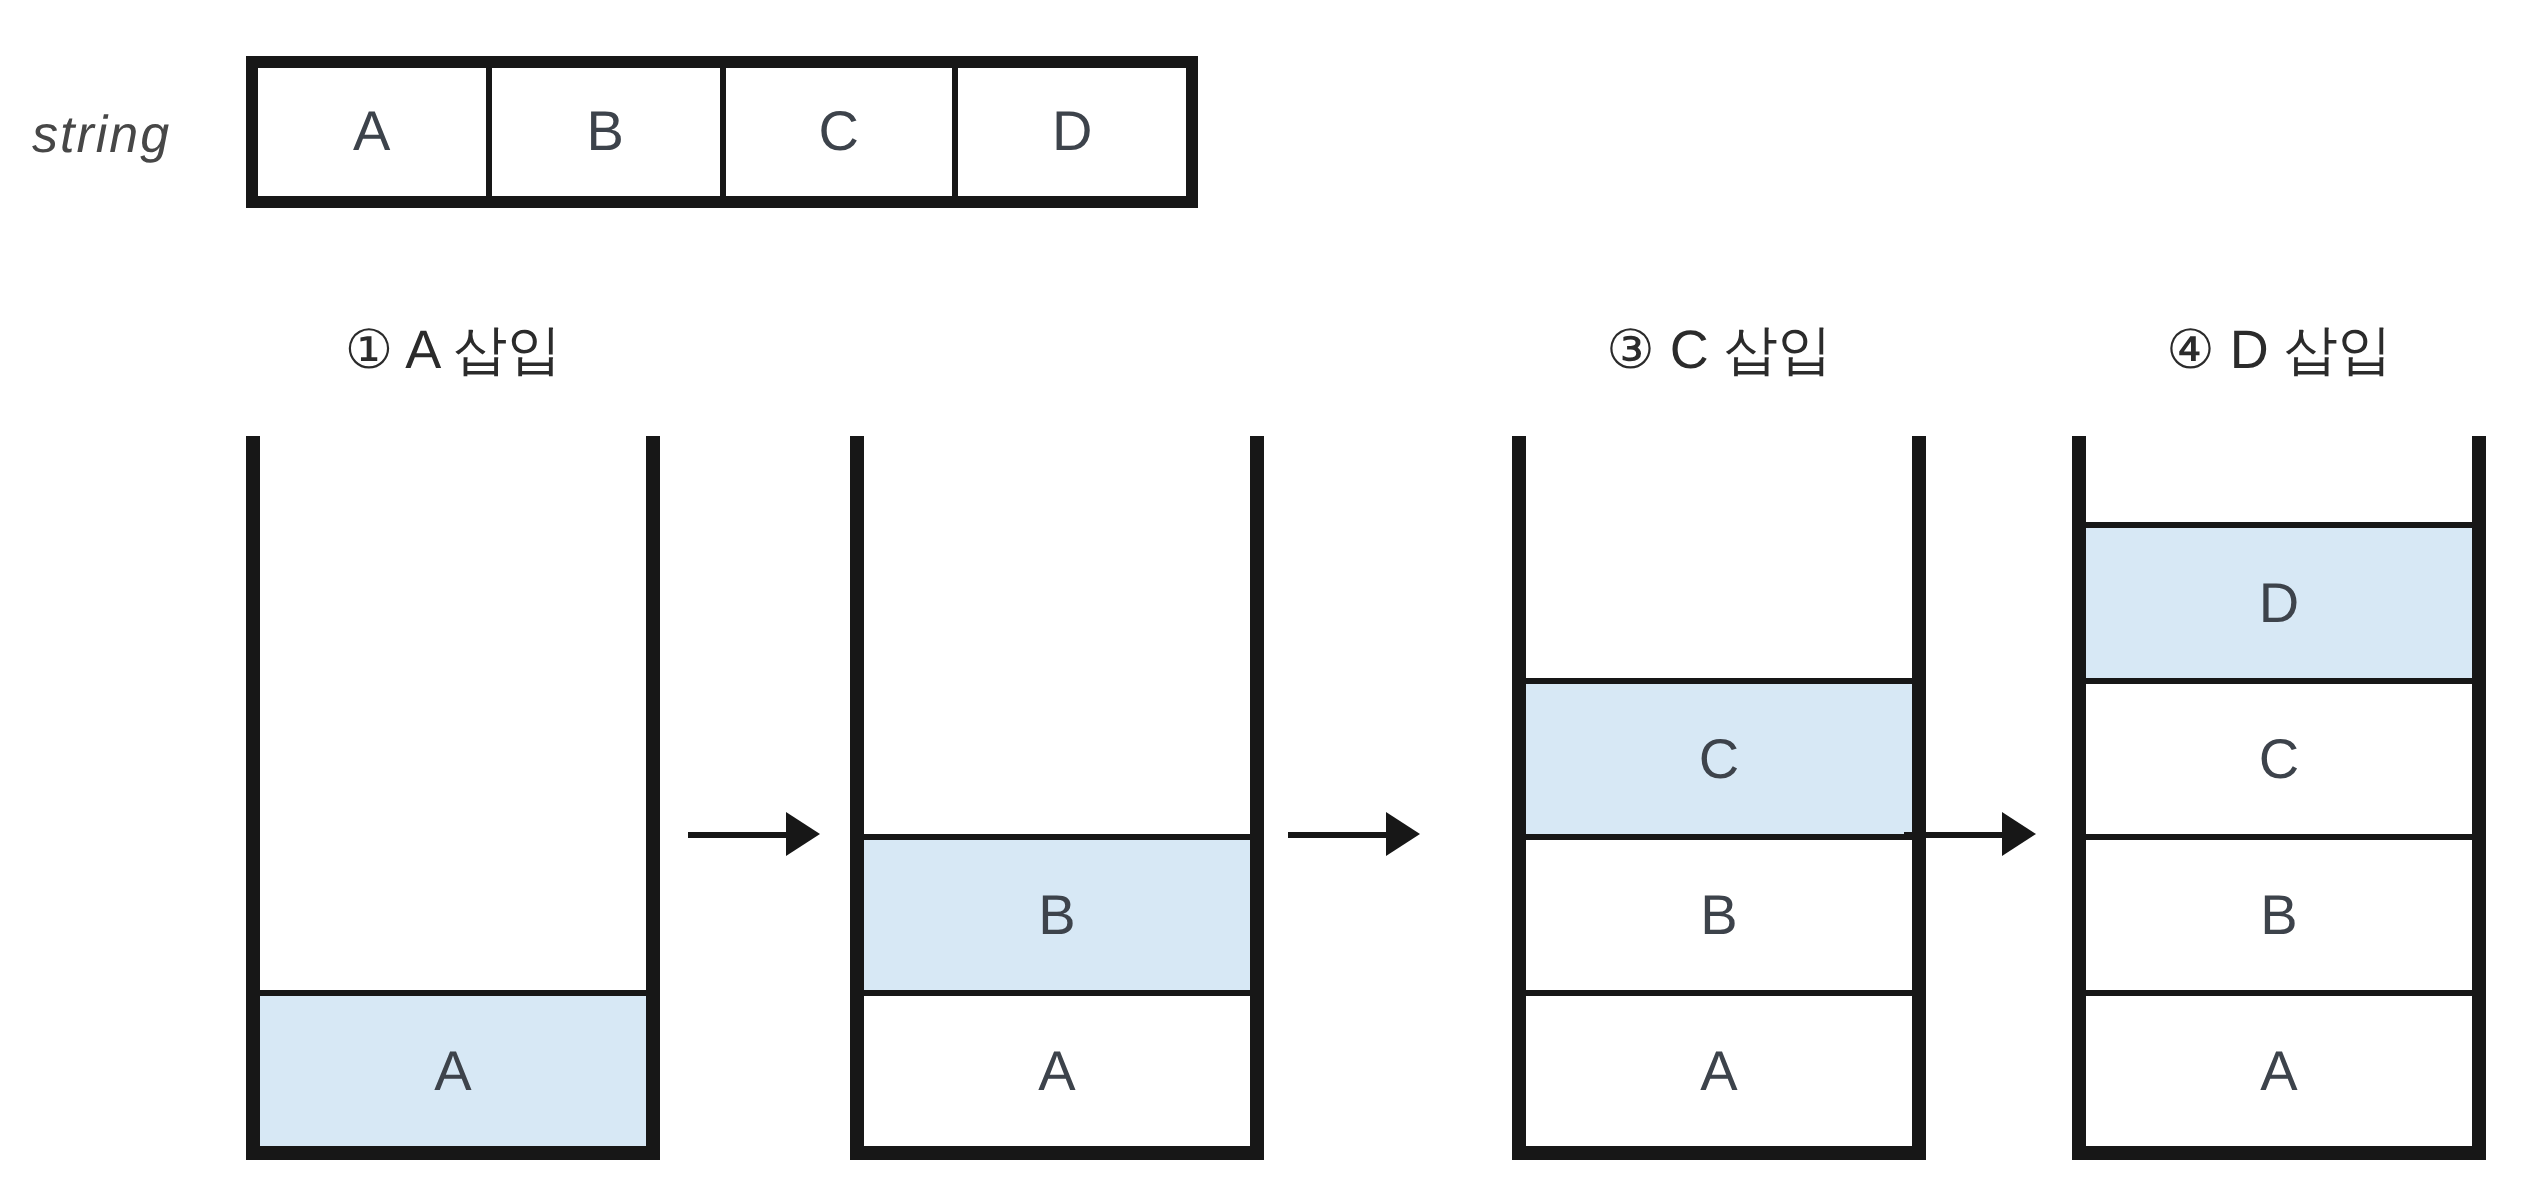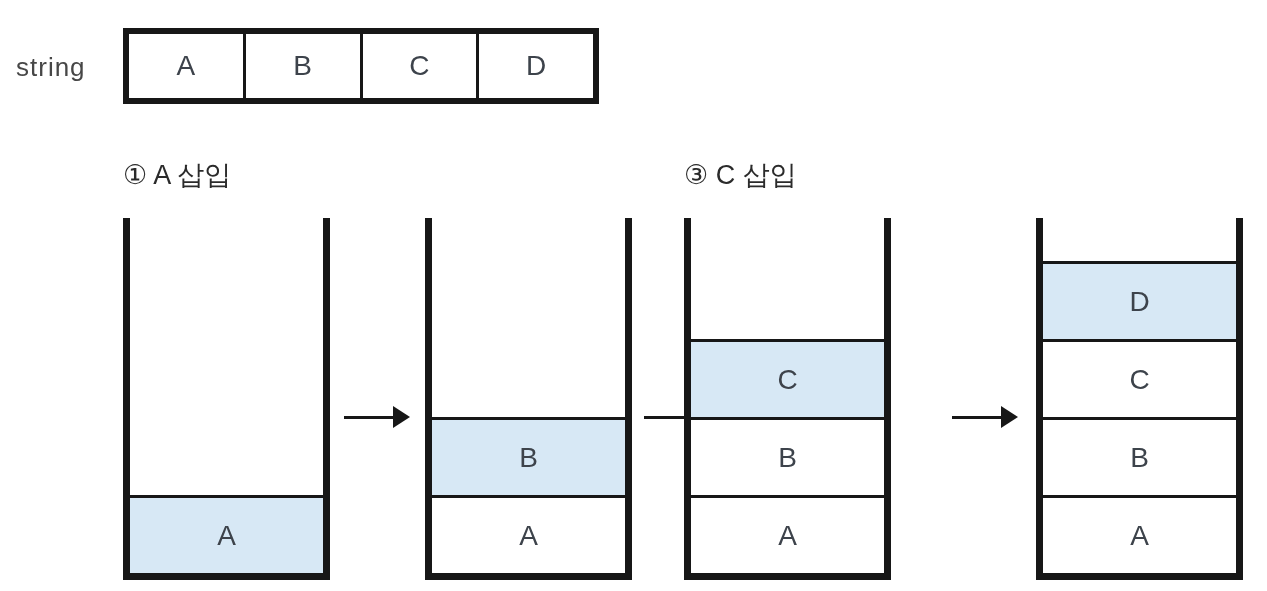--- a/index.html
+++ b/index.html
@@ -14,60 +14,60 @@
   .canvas{
     position:relative;
     width:1267px;height:591px;
     background:var(--bg);
     overflow:hidden;
   }
 
   
   .array-label{
     position:absolute;left:16px;top:52px;
-    font-size:26px;color:#474747;letter-spacing:1px;
+    font-size:26px;color:#474747;letter-spacing:1px;font-style:italic;
   }
   .array-box{
     position:absolute;left:123px;top:28px;
     width:476px;height:76px;
     border:6px solid var(--line);
     display:flex;background:#fff;
   }
   .array-cell{
     flex:1;display:flex;align-items:center;justify-content:center;
     font-size:28px;color:var(--letter);
     border-left:3px solid var(--line);
   }
   .array-cell:first-child{border-left:none;}
 
   
   .step-label{
     position:absolute;top:157px;width:207px;
-    text-align:left;font-size:27px;color:#2b2b2b;
+    text-align:center;font-size:27px;color:#2b2b2b;
     white-space:nowrap;
   }
 
   
   .stack{
     position:absolute;top:218px;
     width:207px;height:362px;
     border:7px solid var(--line);border-top:none;
     background:#fff;
     display:flex;flex-direction:column;justify-content:flex-end;
   }
   .cell{
     height:78px;
     border-top:3px solid var(--line);
     display:flex;align-items:center;justify-content:center;
     font-size:28px;color:var(--letter);
     background:#fff;
   }
   .cell[data-highlight="true"]{background:var(--highlight);}
 
-  .s1{left:123px}.s2{left:425px}.s3{left:684px}.s4{left:1036px}
+  .s1{left:123px}.s2{left:425px}.s3{left:756px}.s4{left:1036px}
 
   
   .arrow{position:absolute;top:406px;width:66px;height:22px;}
   .arrow .shaft{
     position:absolute;left:0;right:15px;top:9.5px;height:3px;
     background:var(--line);
   }
   .arrow .head{
     position:absolute;right:0;top:0;width:0;height:0;
     border-left:17px solid var(--line);
@@ -84,20 +84,21 @@
   <span class="array-label">string</span>
   <div class="array-box">
     <div class="array-cell">A</div>
     <div class="array-cell">B</div>
     <div class="array-cell">C</div>
     <div class="array-cell">D</div>
   </div>
 
   <div class="step-label s1">① A 삽입</div>
   <div class="step-label s3">③ C 삽입</div>
+  <div class="step-label s4">④ D 삽입</div>
 
   <div class="stack s1">
     <div class="cell" data-highlight="true">A</div>
   </div>
 
   <div class="arrow a1">
     <div class="shaft"></div>
     <div class="head"></div>
   </div>
 

